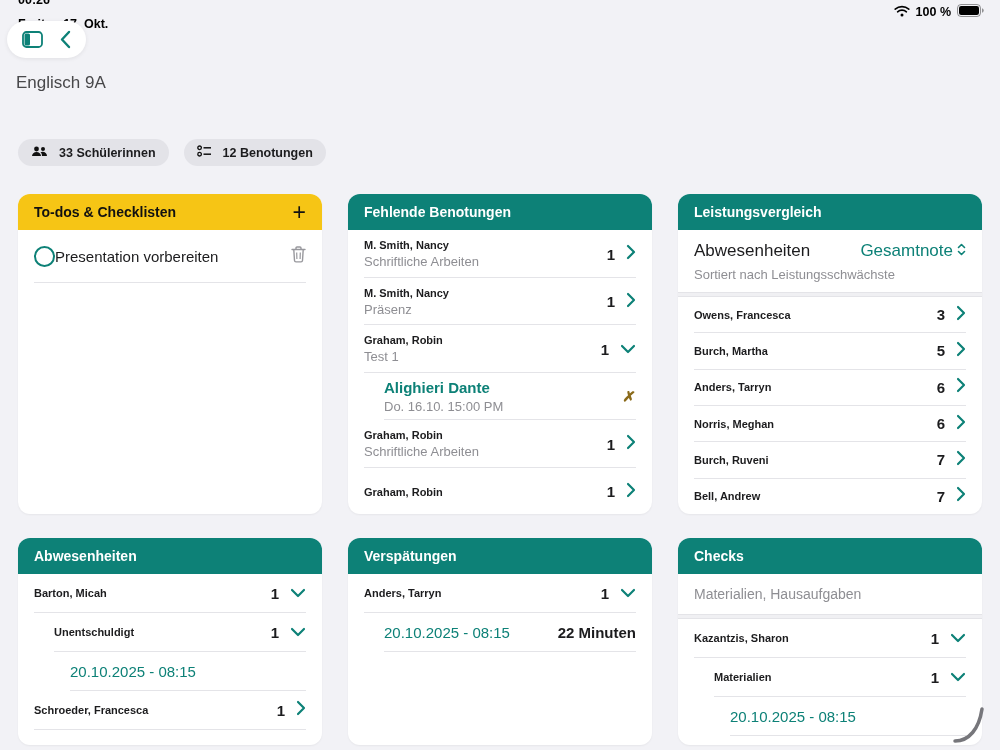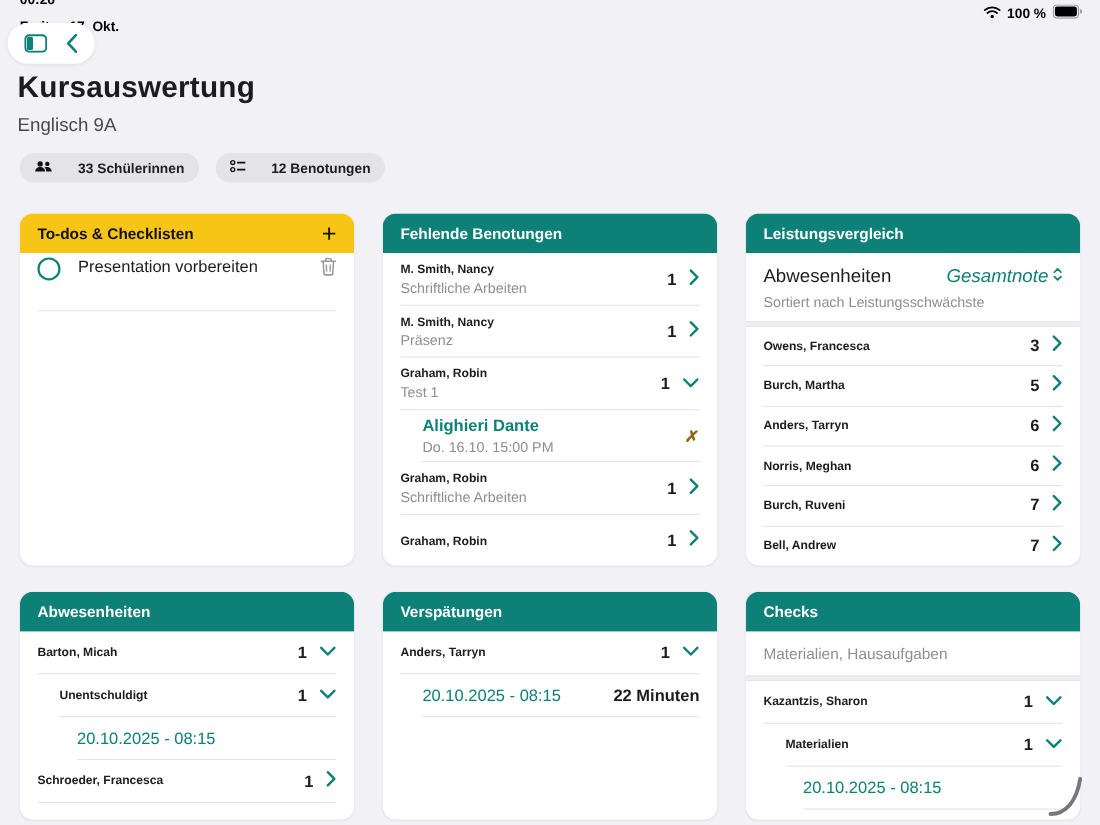--- a/index.html
+++ b/index.html
@@ -32,21 +32,21 @@
   }
   .navpill .icon-btn { display:flex; align-items:center; cursor:pointer; }
 
   
   .page-head { position:absolute; top:64px; left:16px; }
   .page-title { font-size:27px; font-weight:700; letter-spacing:.2px; }
   .page-subtitle { font-size:17px; color:#48484a; margin-top:9px; }
 
   .badges { position:absolute; top:139px; left:18px; display:flex; gap:15px; }
   .badge {
-    display:flex; align-items:center; gap:23px;
+    display:flex; align-items:center; gap:11px;
     background:#e3e3e8; border-radius:14px; height:27px;
     padding:0 13px; font-size:12.5px; font-weight:600; color:#1c1c1e;
   }
 
   
   .grid {
     position:absolute; top:194px; left:18px; width:964px;
     display:grid; grid-template-columns:repeat(3,304px);
     grid-template-rows:320px 207px; gap:24px 26px;
   }
@@ -76,36 +76,36 @@
   .row-2l { height:51px; padding-top:2px; }
   .hr { height:1px; background:#e4e4e8; margin:0 16px; }
   .hr.i1 { margin-left:36px; }
   .hr.i2 { margin-left:52px; }
   .section-sep { height:5px; background:#f0f0f3; border-top:1px solid #e4e4e8; border-bottom:1px solid #e4e4e8; }
   .indent1 { padding-left:36px; }
   .indent2 { padding-left:52px; }
   .date-link { font-size:15px; font-weight:400; color:#0d8177;text-align:right; }
 
   
-  .todo-row { height:52px; display:flex; gap:16px; padding:4px 16px; }
+  .todo-row { height:52px; display:flex; align-items:center; gap:0; padding:4px 16px; }
   .todo-circle {
     width:21px; height:21px; border:2px solid #0d8177; border-radius:50%;
     flex:0 0 auto; cursor:pointer;
   }
   .todo-label { font-size:15px; flex:1; }
 
   
   .sub-entry-name { font-size:15px; font-weight:700; color:#0d8177; }
   .xmark { font-size:15px; font-weight:700; color:#8a6a1a; transform:rotate(8deg); }
 
   
   .perf-cat { padding:11px 16px 10px 16px; }
   .perf-cat-top { display:flex; justify-content:space-between; align-items:center; }
   .perf-cat-label { font-size:17px; font-weight:400; }
-  .perf-cat-value { display:flex; align-items:center; gap:4px; font-size:17px; color:#0d8177; cursor:pointer;font-style:italic; }
+  .perf-cat-value { display:flex; align-items:center; gap:4px; font-size:17px; color:#0d8177; cursor:pointer; }
   .perf-hint { font-size:13px; color:#8e8e93; margin-top:6px; }
 
   .section-label { padding:0 16px; height:40px; display:flex; align-items:center;
     font-size:14px; color:#8e8e93; }
 
   .duration { font-size:15px; font-weight:600; }
 
   .pen-stroke { position:absolute; right:8px; bottom:2px; pointer-events:none; }
 </style>
 </head>
@@ -145,21 +145,20 @@
         </svg>
     </span>
     <span class="icon-btn">
       <svg width="12" height="19" viewBox="0 0 12 19">
           <path d="M10 2L3 9.5 10 17" fill="none" stroke="#0d8177" stroke-width="2.4" stroke-linecap="round" stroke-linejoin="round"></path>
         </svg>
     </span>
   </div>
 
   <div class="page-head">
-    <div class="page-title">Kursauswertung</div>
     <div class="page-subtitle">Englisch 9A</div>
   </div>
 
   <div class="badges">
     <div class="badge">
       <span>
         <svg width="17" height="11" viewBox="0 0 17 11">
             <circle cx="5.5" cy="3" r="2.4" fill="#111"></circle>
             <path d="M1 10c0-2.4 2-4.1 4.5-4.1S10 7.6 10 10z" fill="#111"></path>
             <circle cx="12" cy="3" r="2" fill="#111"></circle>

